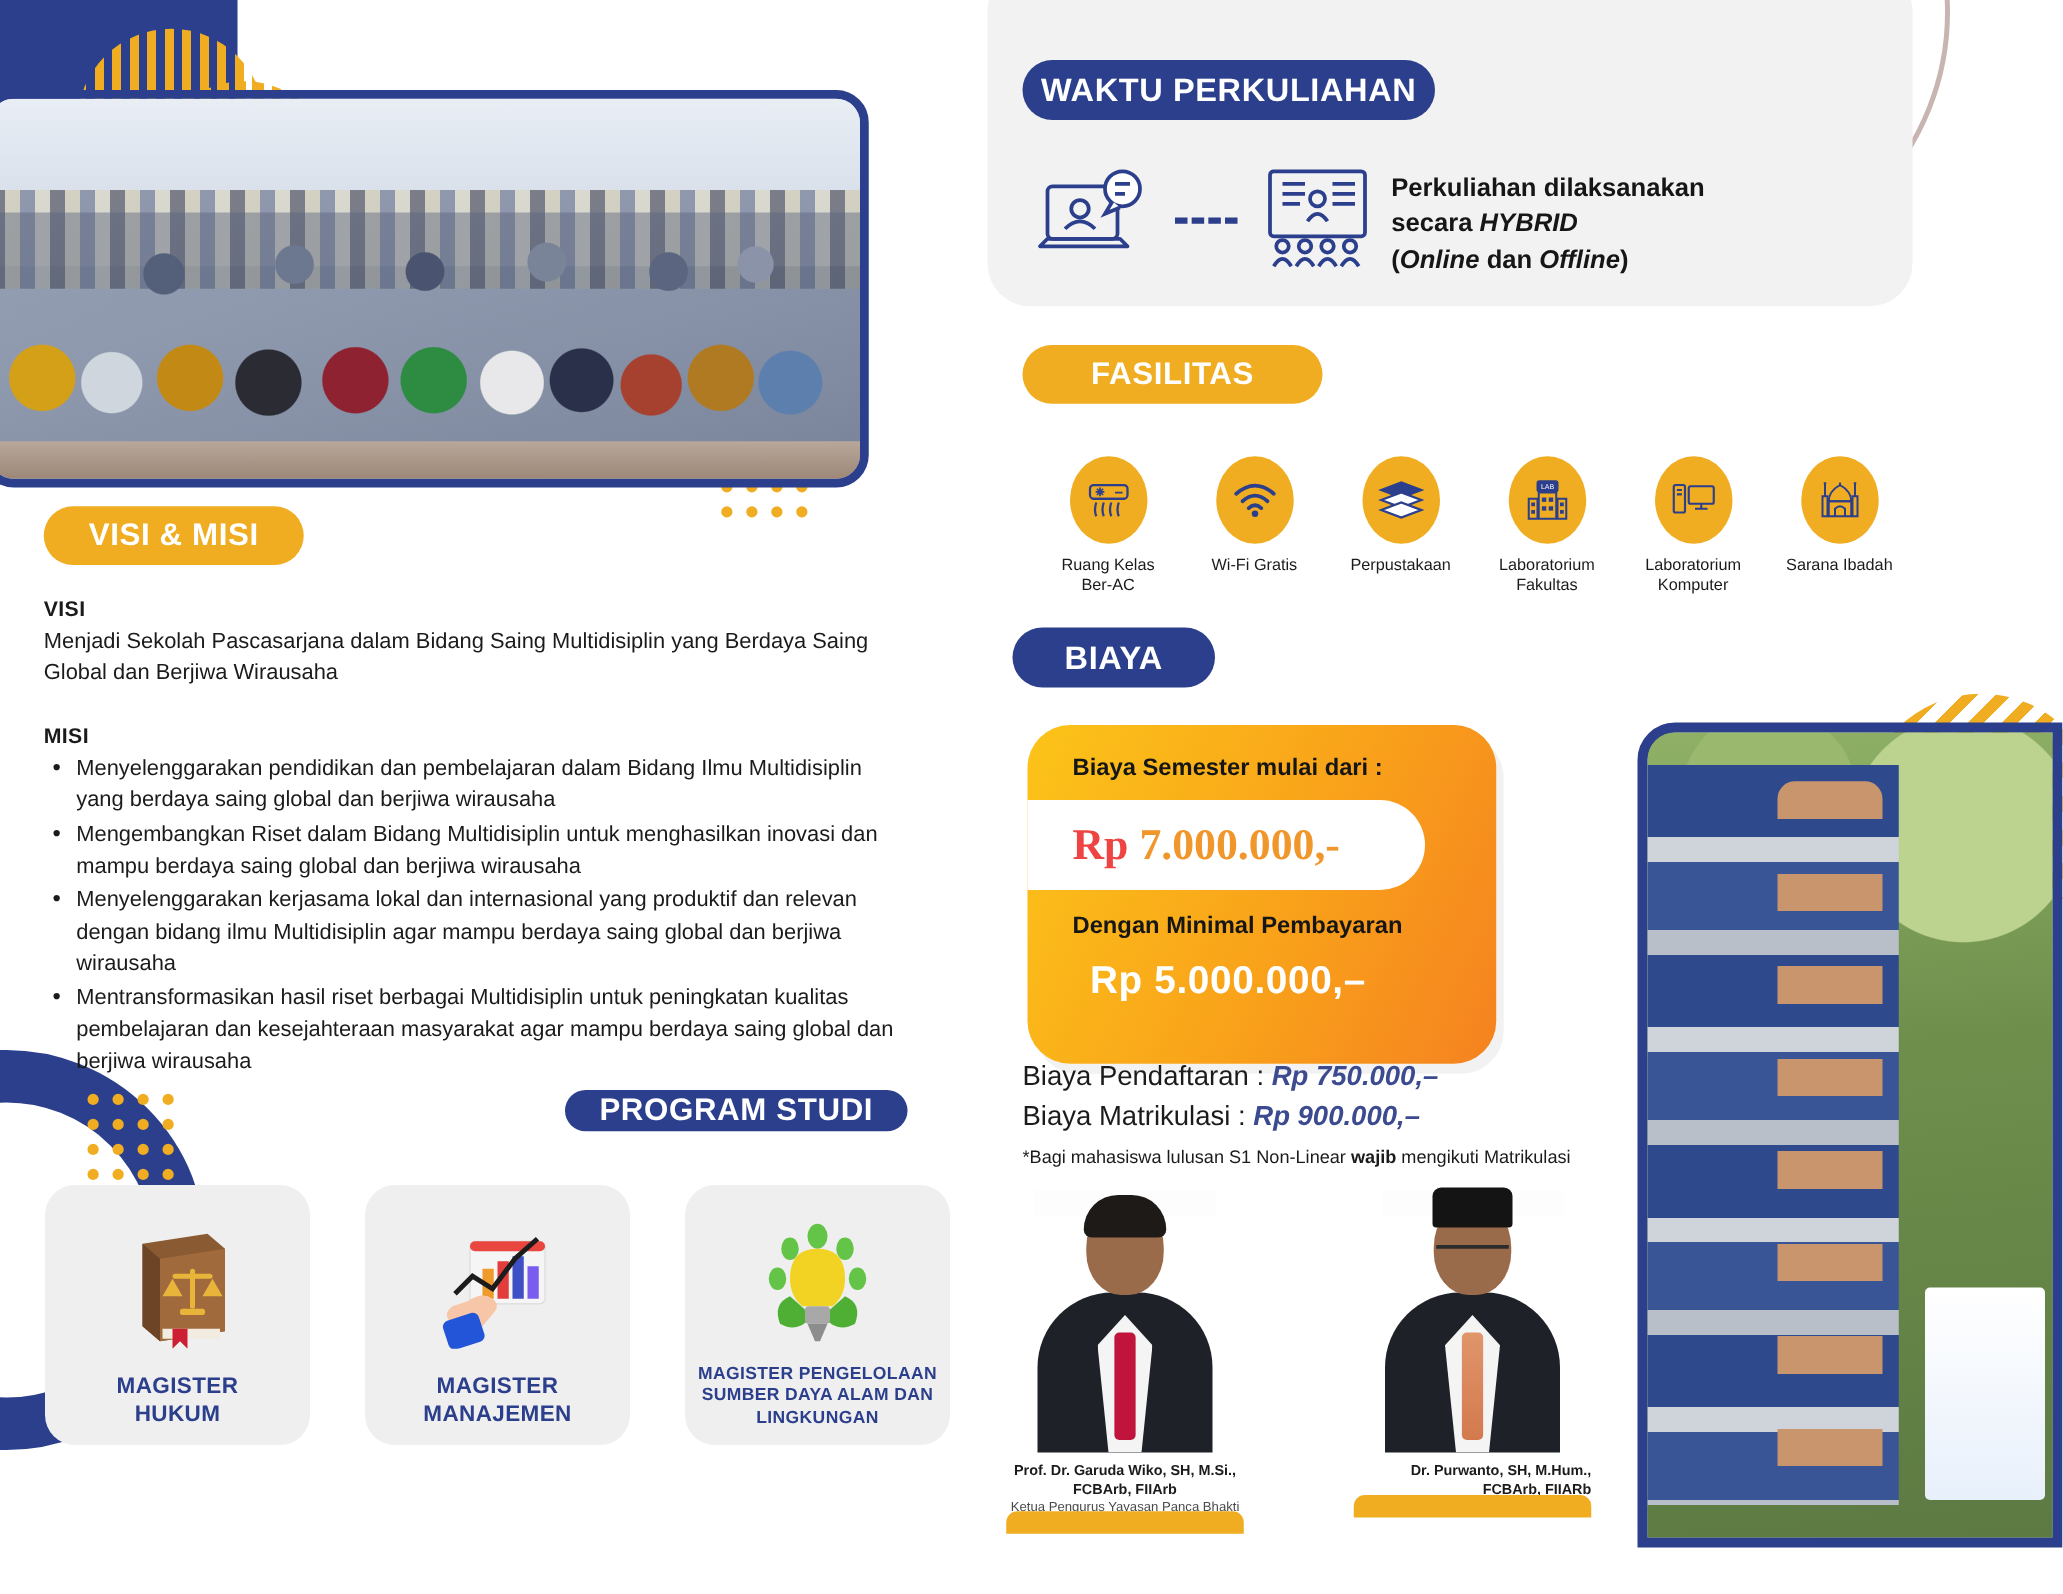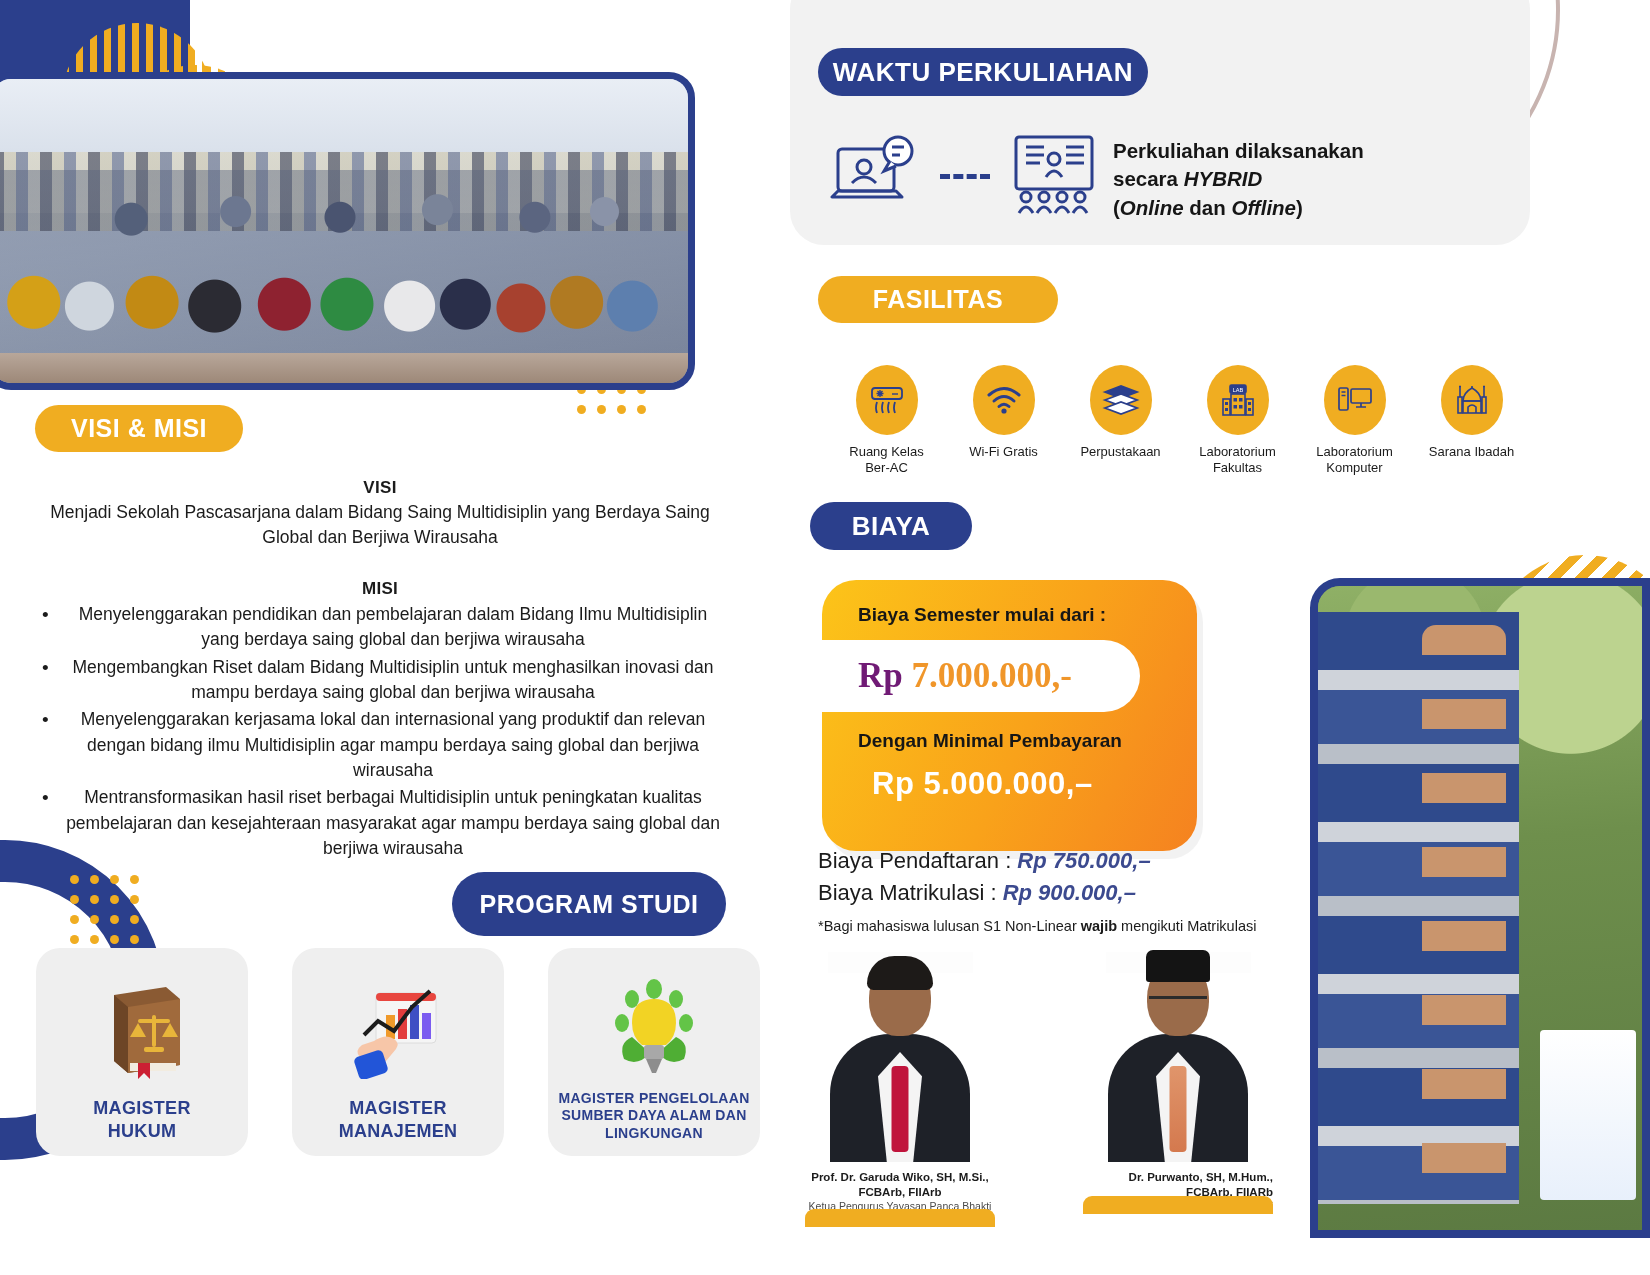--- a/index.html
+++ b/index.html
@@ -93,29 +93,29 @@
         radial-gradient(circle at 88% 22%, #8a93a8 0 14px, transparent 15px),
         linear-gradient(180deg,rgba(90,100,125,.45),rgba(60,68,90,.25));
   }
   .hero-photo .heads{ position:absolute; left:0; top:24%; width:100%; height:26%;
       background:repeating-linear-gradient(90deg,
         rgba(45,45,55,.55) 0 12px, rgba(200,180,120,.35) 12px 24px,
         rgba(70,80,110,.5) 24px 36px, rgba(220,200,140,.3) 36px 48px); }
 
   .visi-pill { left:35px; top:405px; width:208px; height:47px; font-size:25px; }
 
-  .left-text { position:absolute; left:35px; top:478px; width:690px; color:#1b1b1b;text-align:center; }
+  .left-text { position:absolute; left:35px; top:478px; width:690px; color:#1b1b1b; }
   .lbl { font-size:17px; font-weight:bold; letter-spacing:.3px; }
   .para { font-size:17.5px; line-height:1.45; margin-top:2px; }
   .misi-lbl { margin-top:28px; }
   ul.misi { list-style:none; margin-top:3px; }
   ul.misi li { font-size:17.5px; line-height:1.45; position:relative; padding-left:26px; margin-bottom:2px; }
   ul.misi li:before { content:"•"; position:absolute; left:7px; top:-1px; font-size:19px; }
 
-  .prodi-pill { left:452px; top:872px; width:274px; height:64px; font-size:25px; }
+  .prodi-pill { left:452px; top:872px; width:274px; height:33px; font-size:25px; }
 
   .prodi-cards { position:absolute; left:36px; top:948px; display:flex; gap:44px; }
   .prodi-card {
     width:212px; height:208px; background:#efefef; border-radius:24px;
     display:flex; flex-direction:column; align-items:center; justify-content:flex-end;
     padding-bottom:14px; position:relative;
   }
   .prodi-card .art { position:absolute; top:22px; left:0; right:0; height:118px;
       display:flex; align-items:center; justify-content:center; }
   .prodi-card .cap {
@@ -153,21 +153,21 @@
     background:linear-gradient(115deg,#fcc419 0%,#f9a21a 55%,#f58220 100%);
     border-radius:34px; box-shadow:6px 8px 0 rgba(0,0,0,.05);
   }
   .biaya-head { position:absolute; left:36px; top:24px; font-size:19px; font-weight:bold; color:#161616; }
   .biaya-white {
     position:absolute; left:0; top:60px; width:318px; height:72px;
     background:#ffffff; border-radius:0 36px 36px 0;
     display:flex; align-items:center; padding-left:36px;
   }
   .biaya-amount { font-family:"Liberation Serif", serif; font-size:35px; font-weight:bold; }
-  .amt-rp { color:#701a75; }
+  .amt-rp { color:#ef4444; }
   .amt-num { color:#f0962a; }
   .biaya-sub { position:absolute; left:36px; top:150px; font-size:19px; font-weight:bold; color:#161616; }
   .biaya-amount2 { position:absolute; left:50px; top:186px; font-size:31px; font-weight:bold; color:#ffffff; letter-spacing:.5px; }
 
   .fee-lines { position:absolute; left:818px; top:845px; width:520px; }
   .fee-line { font-size:22px; color:#1b1b1b; line-height:1.45; }
   .fee-val { color:#3c4a8f; font-weight:bold; font-style:italic; }
   .fee-note { margin-top:9px; font-size:14.5px; color:#1b1b1b; }
   .fee-note b { font-weight:bold; }
 

